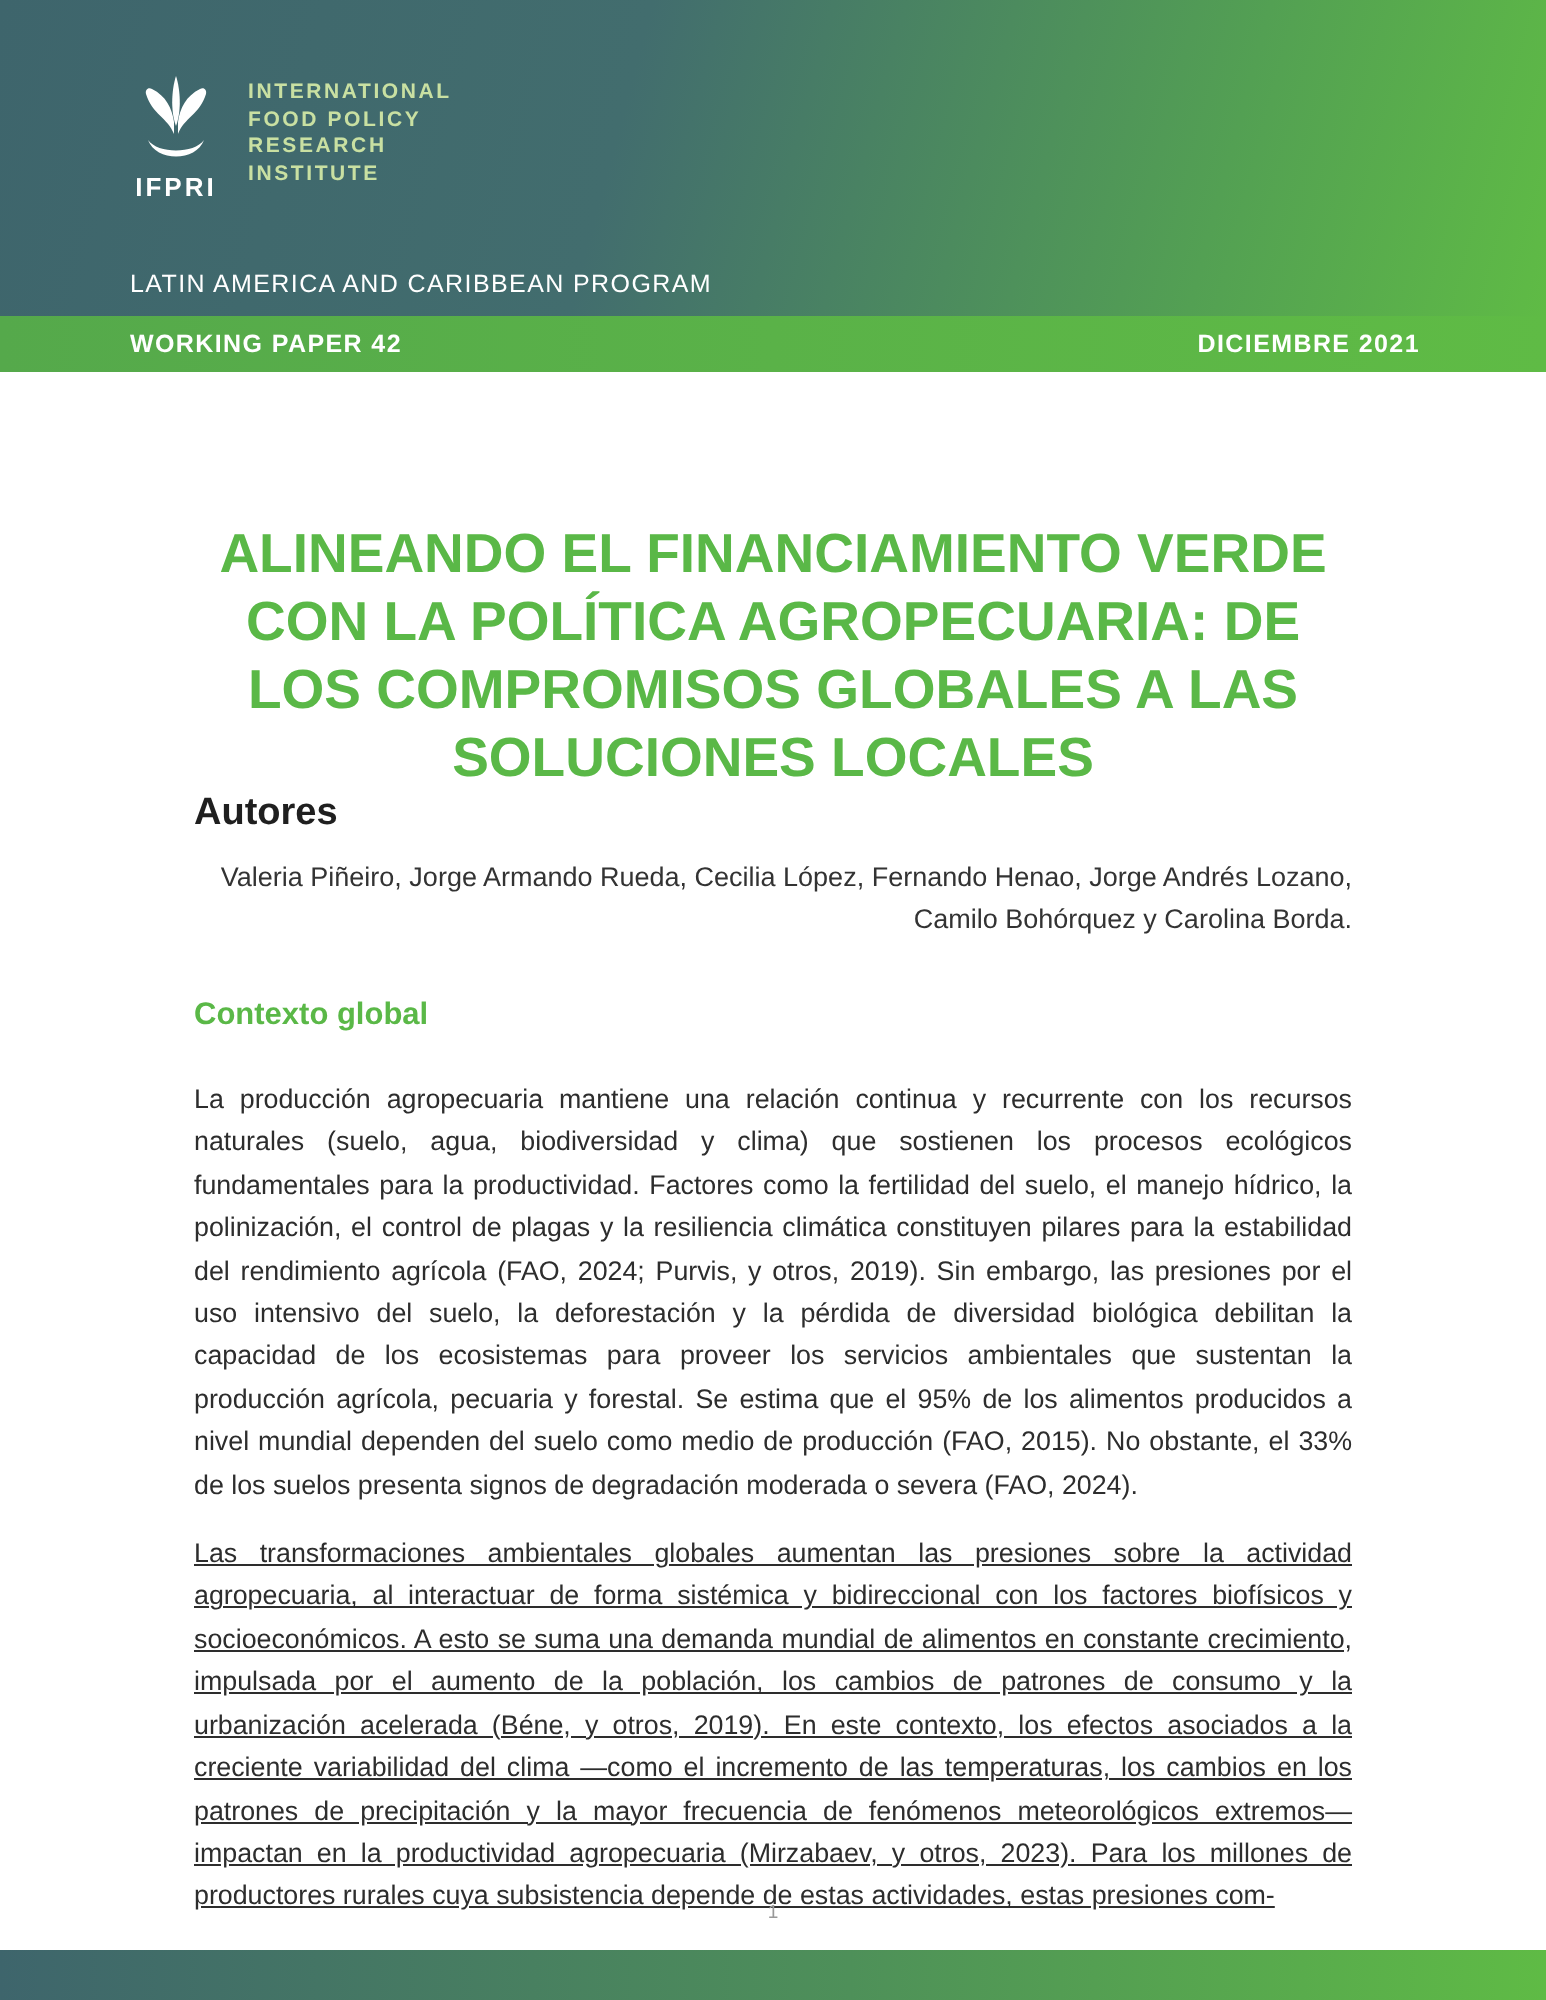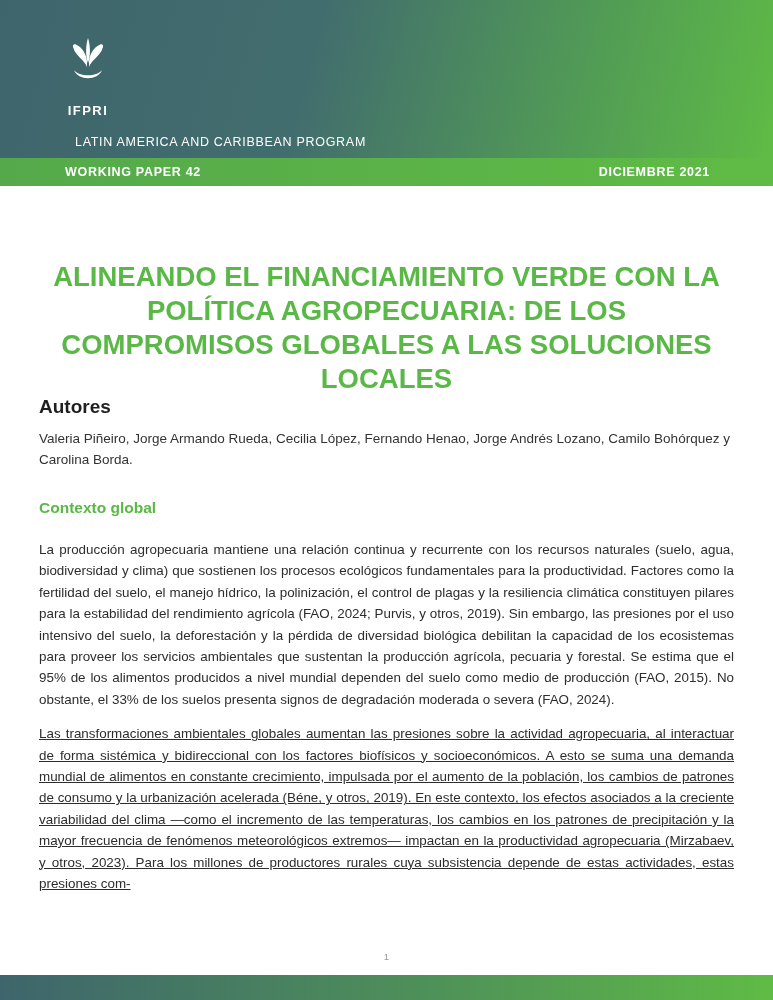--- a/index.html
+++ b/index.html
@@ -16,66 +16,67 @@
   }
 
   
   .header {
     position: relative;
     height: 158px;
     background: linear-gradient(105deg, #3e656c 0%, #426d6e 40%, #53a053 78%, #5fbb45 100%);
     padding: 36px 63px 0 65px;
   }
   .logo-row { display: flex; align-items: flex-start; gap: 13px; }
-  .logo-block { display: flex; flex-direction: column; align-items: center; width: 46px; gap: 17px; }
+  .logo-block { display: flex; flex-direction: column; align-items: center; width: 46px; }
   .logo-icon svg { width: 40px; height: 48px; display: block; }
   .logo-acronym {
     color: #ffffff; font-weight: bold; font-size: 13px;
     letter-spacing: 1.5px; margin-top: 2px;
   }
   .org-name {
     color: #c9e0a2; font-size: 10.5px; font-weight: bold;
     letter-spacing: 1.3px; line-height: 13.5px; padding-top: 4px;
     text-transform: uppercase;
   }
   .org-name div { white-space: nowrap; }
   .program {
-    position: absolute; left: 75px; bottom: 9px;
+    position: absolute; left: 65px; bottom: 9px;
     color: #ffffff; font-size: 12.5px; letter-spacing: 0.7px;
   }
 
   
   .wp-bar {
     height: 28px;
     background: linear-gradient(90deg, #55a94b 0%, #5fbb45 100%);
     display: flex; justify-content: space-between; align-items: center;
     padding: 0 63px 0 65px;
     color: #ffffff; font-weight: bold; font-size: 12.5px; letter-spacing: 0.7px; gap: 15px;
   }
 
   
-  main { padding: 0 39px; }
+  main { padding: 0 97px; }
   .title {
     margin-top: 74px;
     text-align: center;
     color: #5ab847;
     font-size: 27.5px;
     line-height: 34px;
     font-weight: bold;
   }
   .autores-heading {
     font-size: 19px;
     font-weight: bold;
     color: #1f1f1f;
   }
   .authors {
     margin-top: 10px;
     font-size: 13.5px;
     line-height: 21px;
     color: #333333;
+    text-align: right;
   }
   .section-heading {
     margin-top: 29px;
     font-size: 15.5px;
     font-weight: bold;
     color: #5ab847;
   }
   .body-para {
     margin-top: 22px;
     font-size: 13.4px;
@@ -111,20 +112,26 @@
         <span class="logo-icon">
           <svg viewBox="0 0 40 48" xmlns="http://www.w3.org/2000/svg" aria-hidden="true">
             <path fill="#ffffff" d="M19 31 C16 23 8 21 5 11 C4.5 9 6 7.5 8 8.5 C15 12 18 18 19 25 Z"></path>
             <path fill="#ffffff" d="M21 31 C24 23 32 21 35 11 C35.5 9 34 7.5 32 8.5 C25 12 22 18 21 25 Z"></path>
             <path fill="#ffffff" d="M20 27 C17 19 18 8 20 2 C22 8 23 19 20 27 Z"></path>
             <path fill="#ffffff" d="M6 34 C11 41 29 41 34 34 C30 45 10 45 6 34 Z"></path>
           </svg>
         </span>
         <span class="logo-acronym">IFPRI</span>
       </div>
+      <div class="org-name">
+        <div>INTERNATIONAL</div>
+        <div>FOOD POLICY</div>
+        <div>RESEARCH</div>
+        <div>INSTITUTE</div>
+      </div>
     </div>
     <div class="program">LATIN AMERICA AND CARIBBEAN PROGRAM</div>
   </header>
 
   <div class="wp-bar">
     <span>WORKING PAPER 42</span>
     <span>DICIEMBRE 2021</span>
   </div>
 
   <main>

